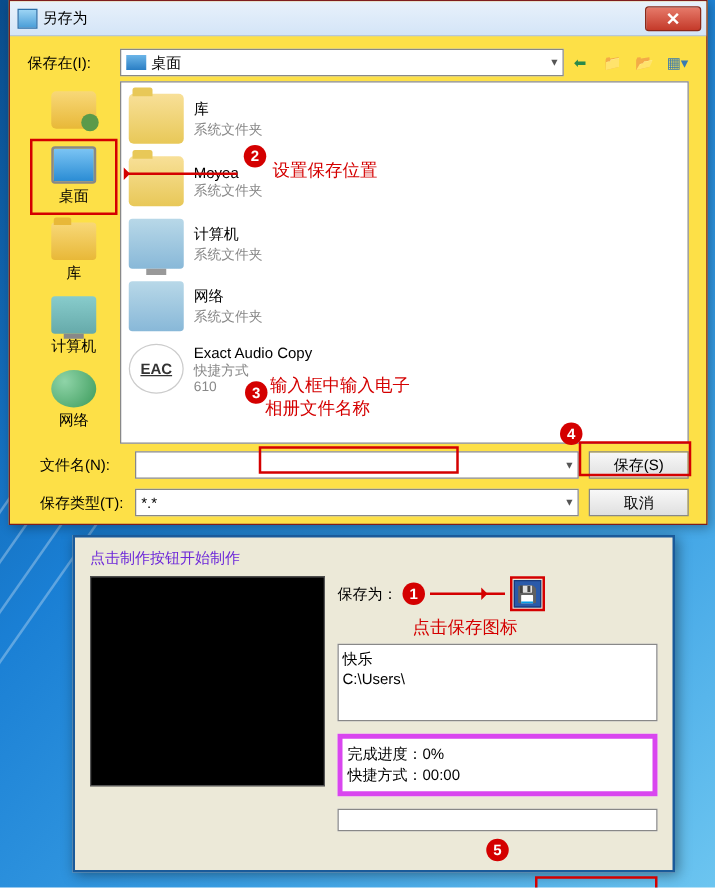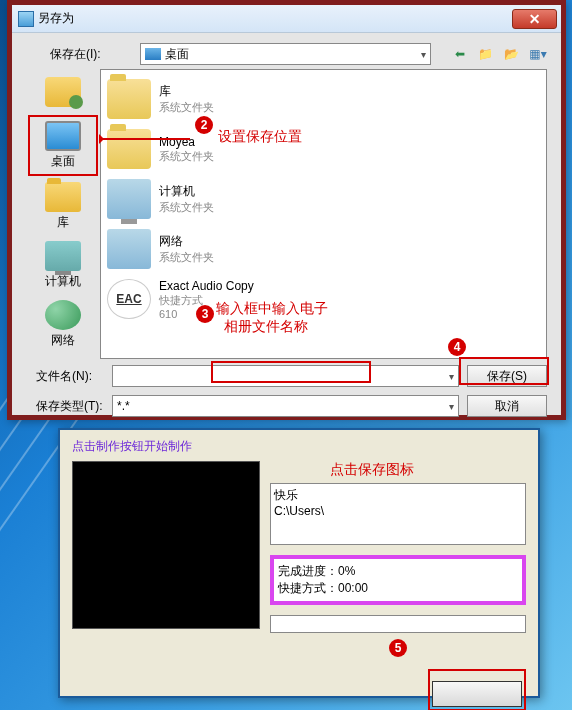--- a/index.html
+++ b/index.html
@@ -1,27 +1,27 @@
 <!DOCTYPE html>
 <html><head>
 <meta charset="utf-8">
 <style>
 * { box-sizing: border-box; margin: 0; padding: 0; font-family: "Microsoft YaHei", SimSun, sans-serif; font-size: 12px; }
 body { width: 572px; height: 710px; background: linear-gradient(135deg, #0a4d8c 0%, #1a7fd4 40%, #3a9fe4 70%, #6cc5f0 100%); position: relative; overflow: hidden; }
 .diag { position: absolute; width: 800px; height: 2px; background: rgba(255,255,255,0.3); transform: rotate(-55deg); transform-origin: left center; }
 .d1 { top: 480px; left: -50px; } .d2 { top: 520px; left: -50px; } .d3 { top: 560px; left: -50px; } .d4 { top: 600px; left: -50px; }
 
-.saveas-dialog { position: absolute; top: 0; left: 7px; width: 559px; height: 420px; background: #e5e5e5; border: 5px solid #7f1d1d; box-shadow: 2px 2px 8px rgba(0,0,0,0.3); }
+.saveas-dialog { position: absolute; top: 0; left: 7px; width: 559px; height: 420px; background: #fde047; border: 1px solid #7f1d1d; box-shadow: 2px 2px 8px rgba(0,0,0,0.3); }
 .title-bar { height: 28px; background: linear-gradient(#e8f1fb, #d4e5f7); display: flex; align-items: center; padding-left: 6px; border-bottom: 1px solid #b8c8d8; }
 .title-icon { width: 16px; height: 16px; background: linear-gradient(#9cd4f4,#4a9ed8); border: 1px solid #2a6ea8; margin-right: 4px; }
 .title-text { flex: 1; color: #000; }
 .close-btn { width: 45px; height: 20px; background: linear-gradient(#e67a6a,#c43a2a); border: 1px solid #8a2a1a; border-radius: 3px; color: #fff; display: flex; align-items: center; justify-content: center; font-weight: bold; font-size: 14px; margin-right: 4px; }
 
 .dialog-body { padding: 10px 14px; }
-.toprow { display: flex; align-items: center; gap: 20px; margin-bottom: 4px; margin-left: 24px; }
+.toprow { display: flex; align-items: center; gap: 4px; margin-bottom: 4px; }
 .toprow label { width: 70px; text-align: left; }
 .loc-combo { flex: 1; height: 22px; border: 1px solid #888; display: flex; align-items: center; padding-left: 4px; background: #fff; }
 .loc-combo .ico { width: 16px; height: 12px; background: linear-gradient(#6bb5e8,#2a7ec4); margin-right: 4px; }
 .loc-combo .arrow { margin-left: auto; margin-right: 4px; color: #555; font-size: 10px; }
 .nav-icons { display: flex; gap: 8px; align-items: center; }
 .nav-icons span { width: 18px; height: 18px; display: flex; align-items: center; justify-content: center; color: #3a7ab0; }
 
 .main-area { display: flex; height: 290px; }
 .places { width: 74px; display: flex; flex-direction: column; align-items: center; gap: 2px; padding-top: 4px; }
 .place { width: 70px; display: flex; flex-direction: column; align-items: center; padding: 4px 0; text-align: center; }
@@ -200,29 +200,37 @@
   <div class="filename-hl"></div>
   <div class="save-hl"></div>
 </div>
 
 <div class="annotation" style="top:116px; left:195px;"><span class="num-badge">2</span></div>
 <div class="annotation" style="top:128px; left:218px;">设置保存位置</div>
 <div class="arrow-line left" style="top:138px; left:100px; width:90px;"></div>
 
 <div class="annotation" style="top:305px; left:196px;"><span class="num-badge">3</span></div>
 <div class="annotation" style="top:300px; left:216px;">输入框中输入电子</div>
-<div class="annotation" style="top:318px; left:224px;">相册文件名称</div>
+<div class="annotation" style="top:318px; left:212px;">相册文件名称</div>
 
 <div class="annotation" style="top:338px; left:448px;"><span class="num-badge">4</span></div>
 
 <div class="lower-window">
   <div class="lw-title">点击制作按钮开始制作</div>
   <div class="lw-body">
     <div class="preview"></div>
     <div class="right-panel">
+      <div class="saveas-row">
+        <label>保存为：</label>
+        <span class="num-badge">1</span>
+        <div class="arrow-line" style="position:relative; width:60px;"></div>
+        <div class="disk-hl">
+          <div class="disk-icon">💾</div>
+        </div>
+      </div>
       <div class="annotation" style="position:relative; left:60px; top:0;">点击保存图标</div>
       <div class="path-box">
         <div>快乐</div>
         <div>C:\Users\</div>
       </div>
       <div class="progress-box">
         <span>完成进度：</span><span>0%</span><br>
         <span>快捷方式：</span><span>00:00</span>
       </div>
       <div class="progress-bar"></div>

